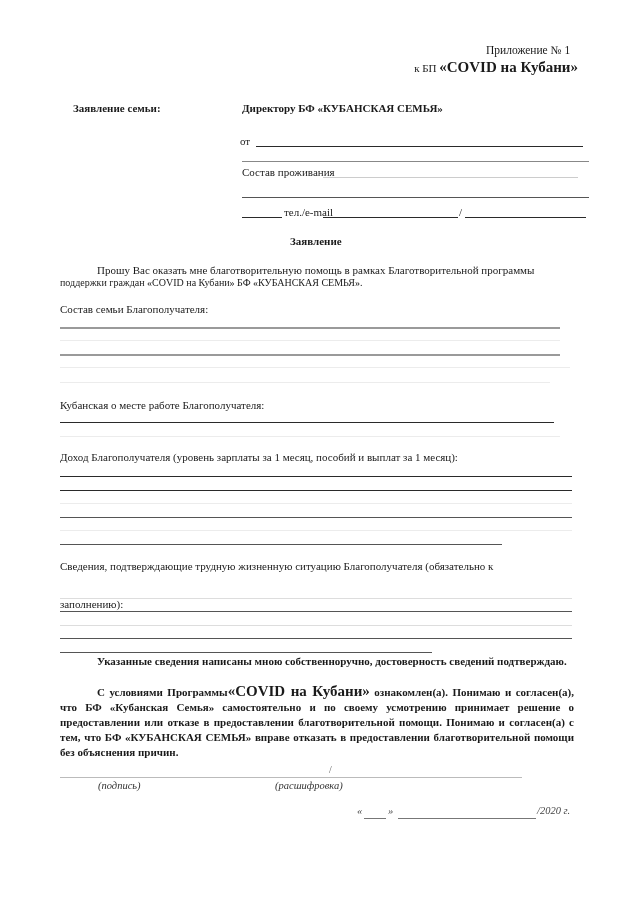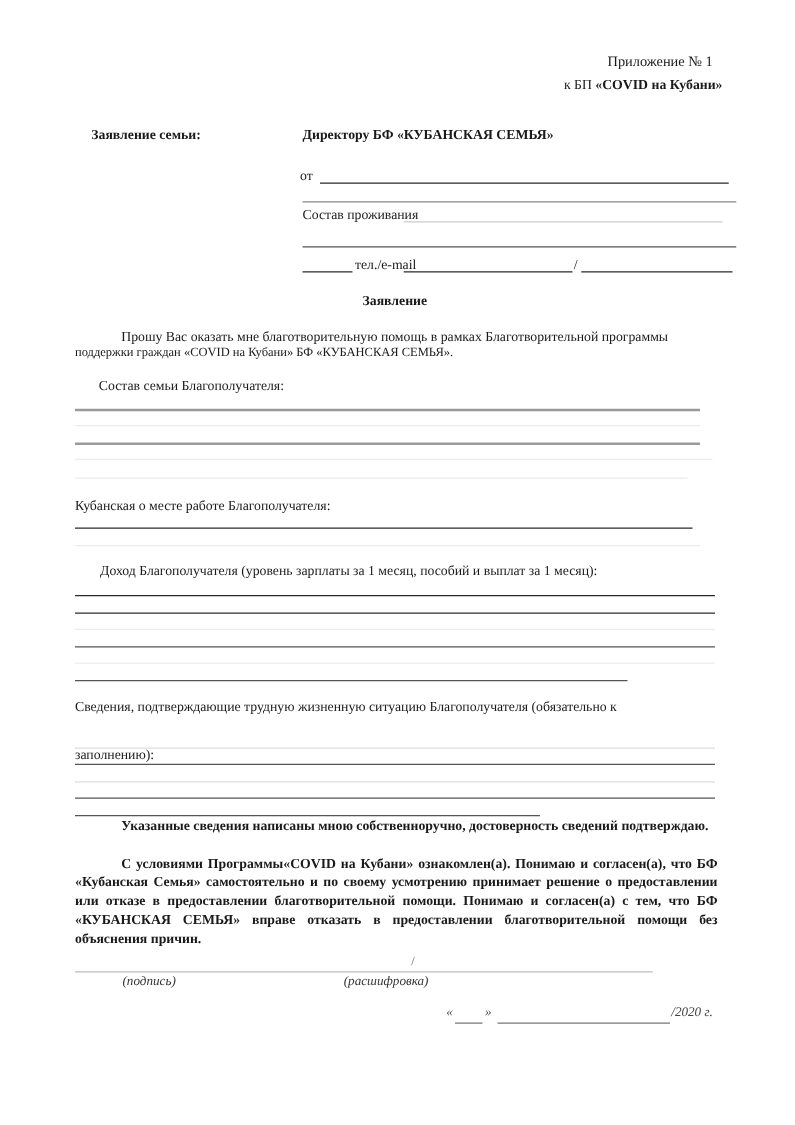--- a/index.html
+++ b/index.html
@@ -8,21 +8,21 @@
   .abs { position: absolute; white-space: nowrap; }
   .t { font-size: 11px; line-height: 13px; }
   .b { font-weight: bold; }
   .i { font-style: italic; }
   .line { position: absolute; height: 0; border-top: 1px solid #2a2a2a; }
   .line.gray { border-top-color: #9a9a9a; border-top-width: 2px; }
   .line.faint { border-top-color: #ececec; }
   .line.mid { border-top-color: #555; }
   .para { position: absolute; font-size: 11px; line-height: 15px; text-align: justify; }
   .para.bold { font-weight: bold; }
-  .big { font-size: 11px; font-weight: bold; }
+  .big { font-size: 15px; font-weight: bold; }
 </style>
 </head>
 <body>
 
 <div class="abs t" style="left:486px;top:44px;font-size:11.5px;">Приложение № 1</div>
 <div class="abs" style="right:58px;top:58px;">
   <span class="t">к БП </span><span class="big">«COVID  на Кубани»</span>
 </div>
 
 <div class="abs t b" style="left:73px;top:102px;">Заявление семьи:</div>
@@ -40,32 +40,32 @@
 <div class="abs t" style="left:284px;top:206px;">тел./e-mail</div>
 <div class="line" style="left:323px;top:217px;width:135px;"></div>
 <div class="abs t" style="left:459px;top:206px;">/</div>
 <div class="line" style="left:465px;top:217px;width:121px;"></div>
 
 <div class="abs t b" style="left:290px;top:235px;">Заявление</div>
 
 <div class="abs t" style="left:97px;top:264px;">Прошу Вас оказать мне благотворительную помощь в рамках Благотворительной программы</div>
 <div class="abs" style="left:60px;top:277px;font-size:10px;text-align:center;">поддержки граждан «COVID  на Кубани»  БФ «КУБАНСКАЯ СЕМЬЯ».</div>
 
-<div class="abs t" style="left:60px;top:303px;margin-left:19px;">Состав семьи Благополучателя:</div>
+<div class="abs t" style="left:60px;top:303px;">Состав семьи Благополучателя:</div>
 <div class="line gray" style="left:60px;top:327px;width:500px;"></div>
 <div class="line faint" style="left:60px;top:340px;width:500px;"></div>
 <div class="line gray" style="left:60px;top:354px;width:500px;"></div>
 <div class="line faint" style="left:60px;top:367px;width:510px;"></div>
 <div class="line faint" style="left:60px;top:382px;width:490px;"></div>
 
 <div class="abs t" style="left:60px;top:399px;">Кубанская о месте работе Благополучателя:</div>
 <div class="line" style="left:60px;top:422px;width:494px;"></div>
 <div class="line faint" style="left:60px;top:436px;width:500px;"></div>
 
-<div class="abs t" style="left:60px;top:451px;margin-left:20px;">Доход Благополучателя (уровень зарплаты за 1 месяц, пособий и выплат за 1 месяц):</div>
+<div class="abs t" style="left:60px;top:451px;">Доход Благополучателя (уровень зарплаты за 1 месяц, пособий и выплат за 1 месяц):</div>
 <div class="line" style="left:60px;top:476px;width:512px;"></div>
 <div class="line" style="left:60px;top:490px;width:512px;"></div>
 <div class="line faint" style="left:60px;top:503px;width:512px;"></div>
 <div class="line mid" style="left:60px;top:517px;width:512px;"></div>
 <div class="line faint" style="left:60px;top:530px;width:512px;"></div>
 <div class="line mid" style="left:60px;top:544px;width:442px;"></div>
 
 <div class="abs t" style="left:60px;top:560px;">Сведения, подтверждающие трудную жизненную ситуацию Благополучателя (обязательно к</div>
 <div class="abs t" style="left:60px;top:574px;margin-top:24px;">заполнению):</div>
 <div class="line faint" style="left:60px;top:598px;width:512px;border-top-color:#ddd;"></div>

